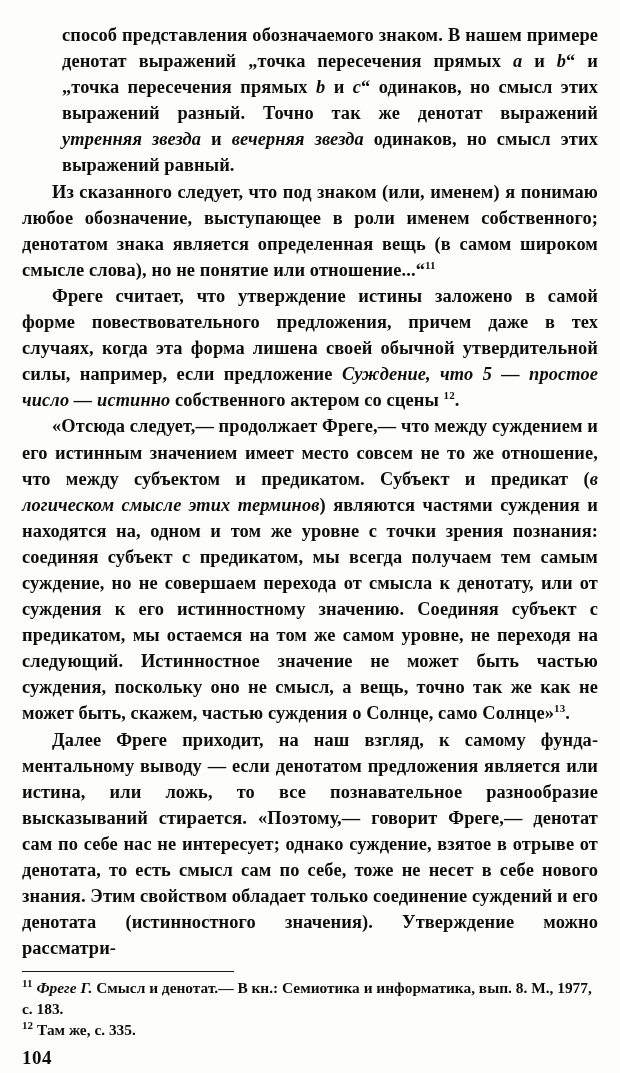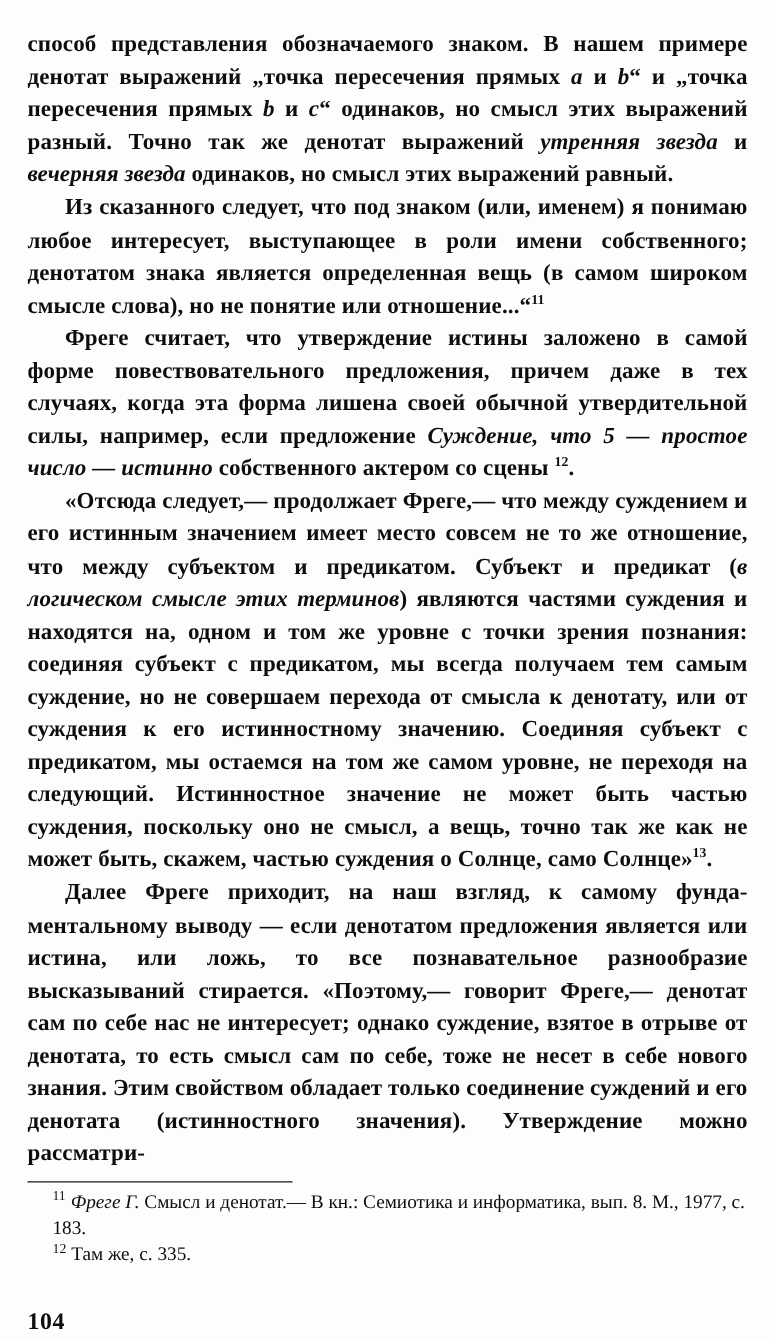--- a/index.html
+++ b/index.html
@@ -31,41 +31,41 @@
     letter-spacing: 0.1px;
     -webkit-font-smoothing: none;
   }
   .body-text p {
     margin: 0;
     text-indent: 30px;
     text-align: justify;
   }
   .body-text p.noindent {
     text-indent: 0;
+    margin-left: 40px;
   }
   .ital {
     font-style: italic;
   }
   sup {
     font-size: 11px;
     vertical-align: super;
     line-height: 0;
     font-weight: 700;
   }
   .rule {
     border: none;
     border-top: 1.6px solid #1a1a1a;
     width: 212px;
     margin: 10px 0 6px 0;
   }
   .footnotes {
     font-size: 15.4px;
     line-height: 20.4px;
-    font-weight: 400;
-    margin-left: 20px;
+    font-weight: 700;
   }
   .footnotes .fn {
     margin: 0 0 1px 0;
     text-indent: 0;
     padding-left: 0;
     text-align: left;
   }
   .footnotes .fn .marker {
     font-size: 11px;
     vertical-align: super;
@@ -84,21 +84,21 @@
     letter-spacing: 0.5px;
   }
 </style>
 </head>
 <body>
 
 <div class="page">
 
   <div class="body-text" id="body-host">
       <p class="noindent"><span>способ представления обозначаемого знаком. В нашем при­мере денотат выражений „точка пересечения прямых </span><span class="ital">а</span><span> и </span><span class="ital">b</span><span>“ и „точка пересечения прямых </span><span class="ital">b</span><span> и </span><span class="ital">с</span><span>“ одинаков, но смысл этих выражений разный. Точно так же денотат выражений </span><span class="ital">утренняя звезда</span><span> и </span><span class="ital">вечерняя звезда</span><span> одинаков, но смысл этих выражений равный.</span></p>
-      <p><span>Из сказанного следует, что под знаком (или, именем) я понимаю любое интересует, выступающее в роли имени собственного; денотатом знака является определенная вещь (в самом широком смысле слова), но не понятие или от­ношение...“</span><sup>11</sup></p>
+      <p><span>Из сказанного следует, что под знаком (или, именем) я понимаю любое обозначение, выступающее в роли именем собственного; денотатом знака является определенная вещь (в самом широком смысле слова), но не понятие или от­ношение...“</span><sup>11</sup></p>
       <p><span>Фреге считает, что утверждение истины заложено в са­мой форме повествовательного предложения, причем даже в тех случаях, когда эта форма лишена своей обычной утвердительной силы, например, если предложение </span><span class="ital">Сужде­ние, что 5 — простое число — истинно</span><span> собственного актером со сцены </span><sup>12</sup><span>.</span></p>
       <p><span>«Отсюда следует,— продолжает Фреге,— что между суждением и его истинным значением имеет место совсем не то же отношение, что между субъектом и предикатом. Субъект и предикат (</span><span class="ital">в логическом смысле этих терминов</span><span>) являются частями суждения и находятся на, одном и том же уровне с точки зрения познания: соединяя субъект с предикатом, мы всегда получаем тем самым суждение, но не совершаем перехода от смысла к денотату, или от суждения к его истинностному значению. Соединяя субъ­ект с предикатом, мы остаемся на том же самом уровне, не переходя на следующий. Истинностное значение не мо­жет быть частью суждения, поскольку оно не смысл, а вещь, точно так же как не может быть, скажем, частью суждения о Солнце, само Солнце»</span><sup>13</sup><span>.</span></p>
       <p><span>Далее Фреге приходит, на наш взгляд, к самому фунда­ментальному выводу — если денотатом предложения явля­ется или истина, или ложь, то все познавательное разно­образие высказываний стирается. «Поэтому,— говорит Фреге,— денотат сам по себе нас не интересует; однако суждение, взятое в отрыве от денотата, то есть смысл сам по себе, тоже не несет в себе нового знания. Этим свойст­вом обладает только соединение суждений и его денотата (истинностного значения). Утверждение можно рассматри-</span></p>
     </div>
 
   <hr class="rule">
 
   <div class="footnotes" id="footnote-host">
       <p class="fn"><span class="marker">11</span><span class="fn-text"><span class="ital">Фреге Г.</span><span> Смысл и денотат.— В кн.: Семиотика и информатика, вып. 8. М., 1977, с. 183.</span></span></p>
       <p class="fn"><span class="marker">12</span><span class="fn-text"><span>Там же, с. 335.</span></span></p>

